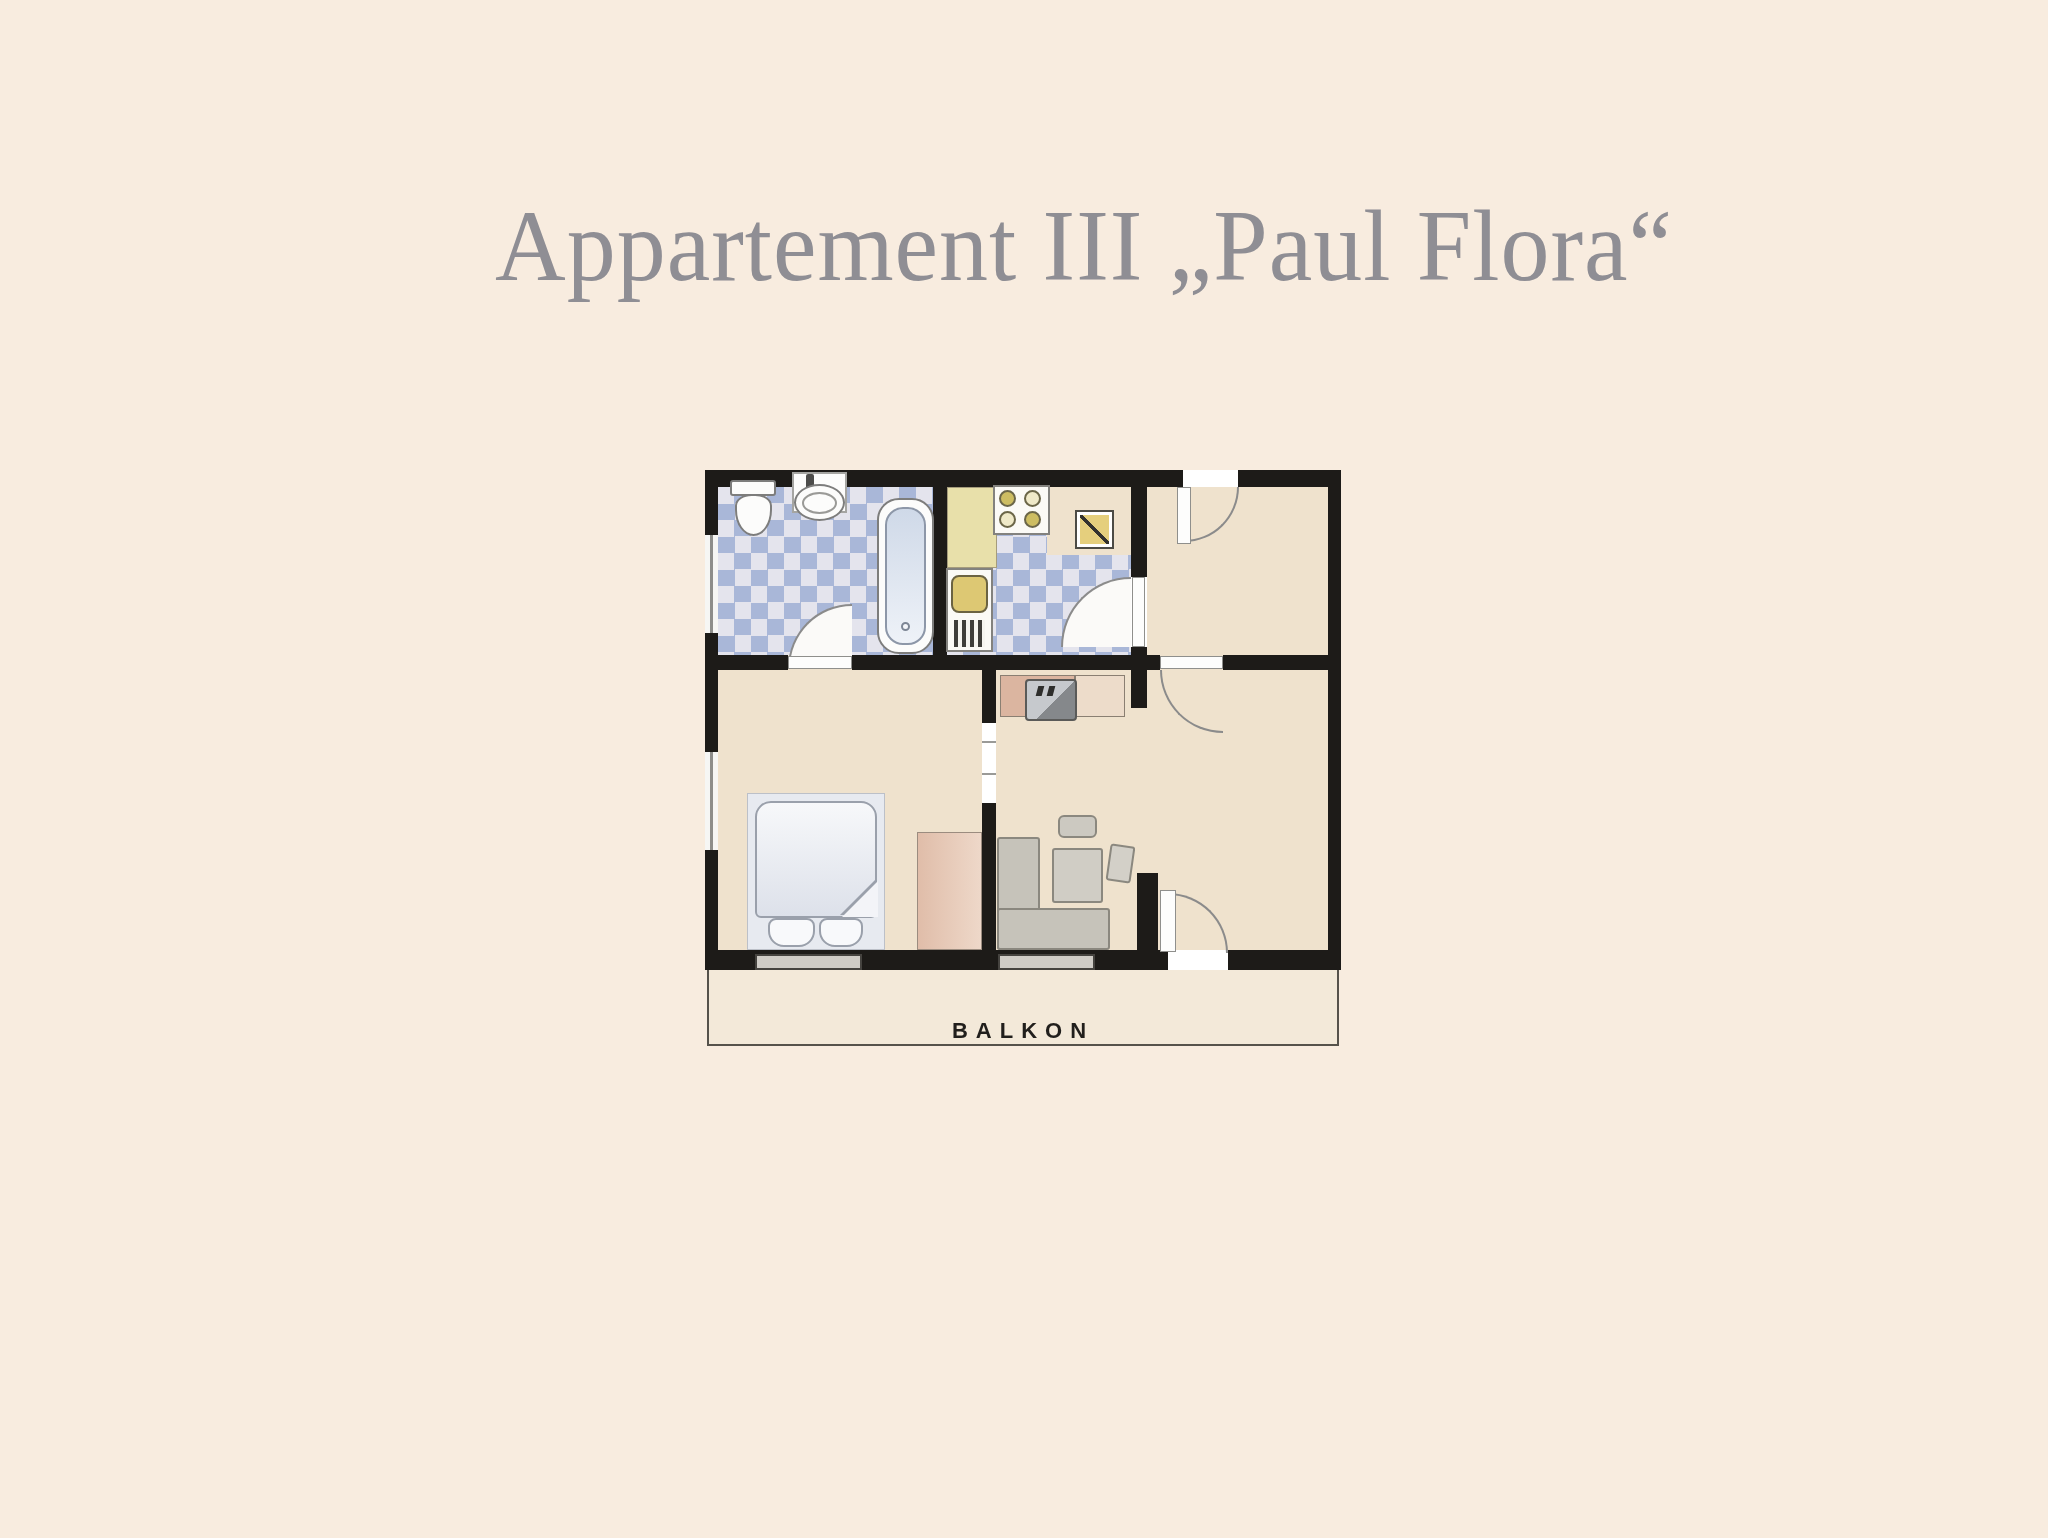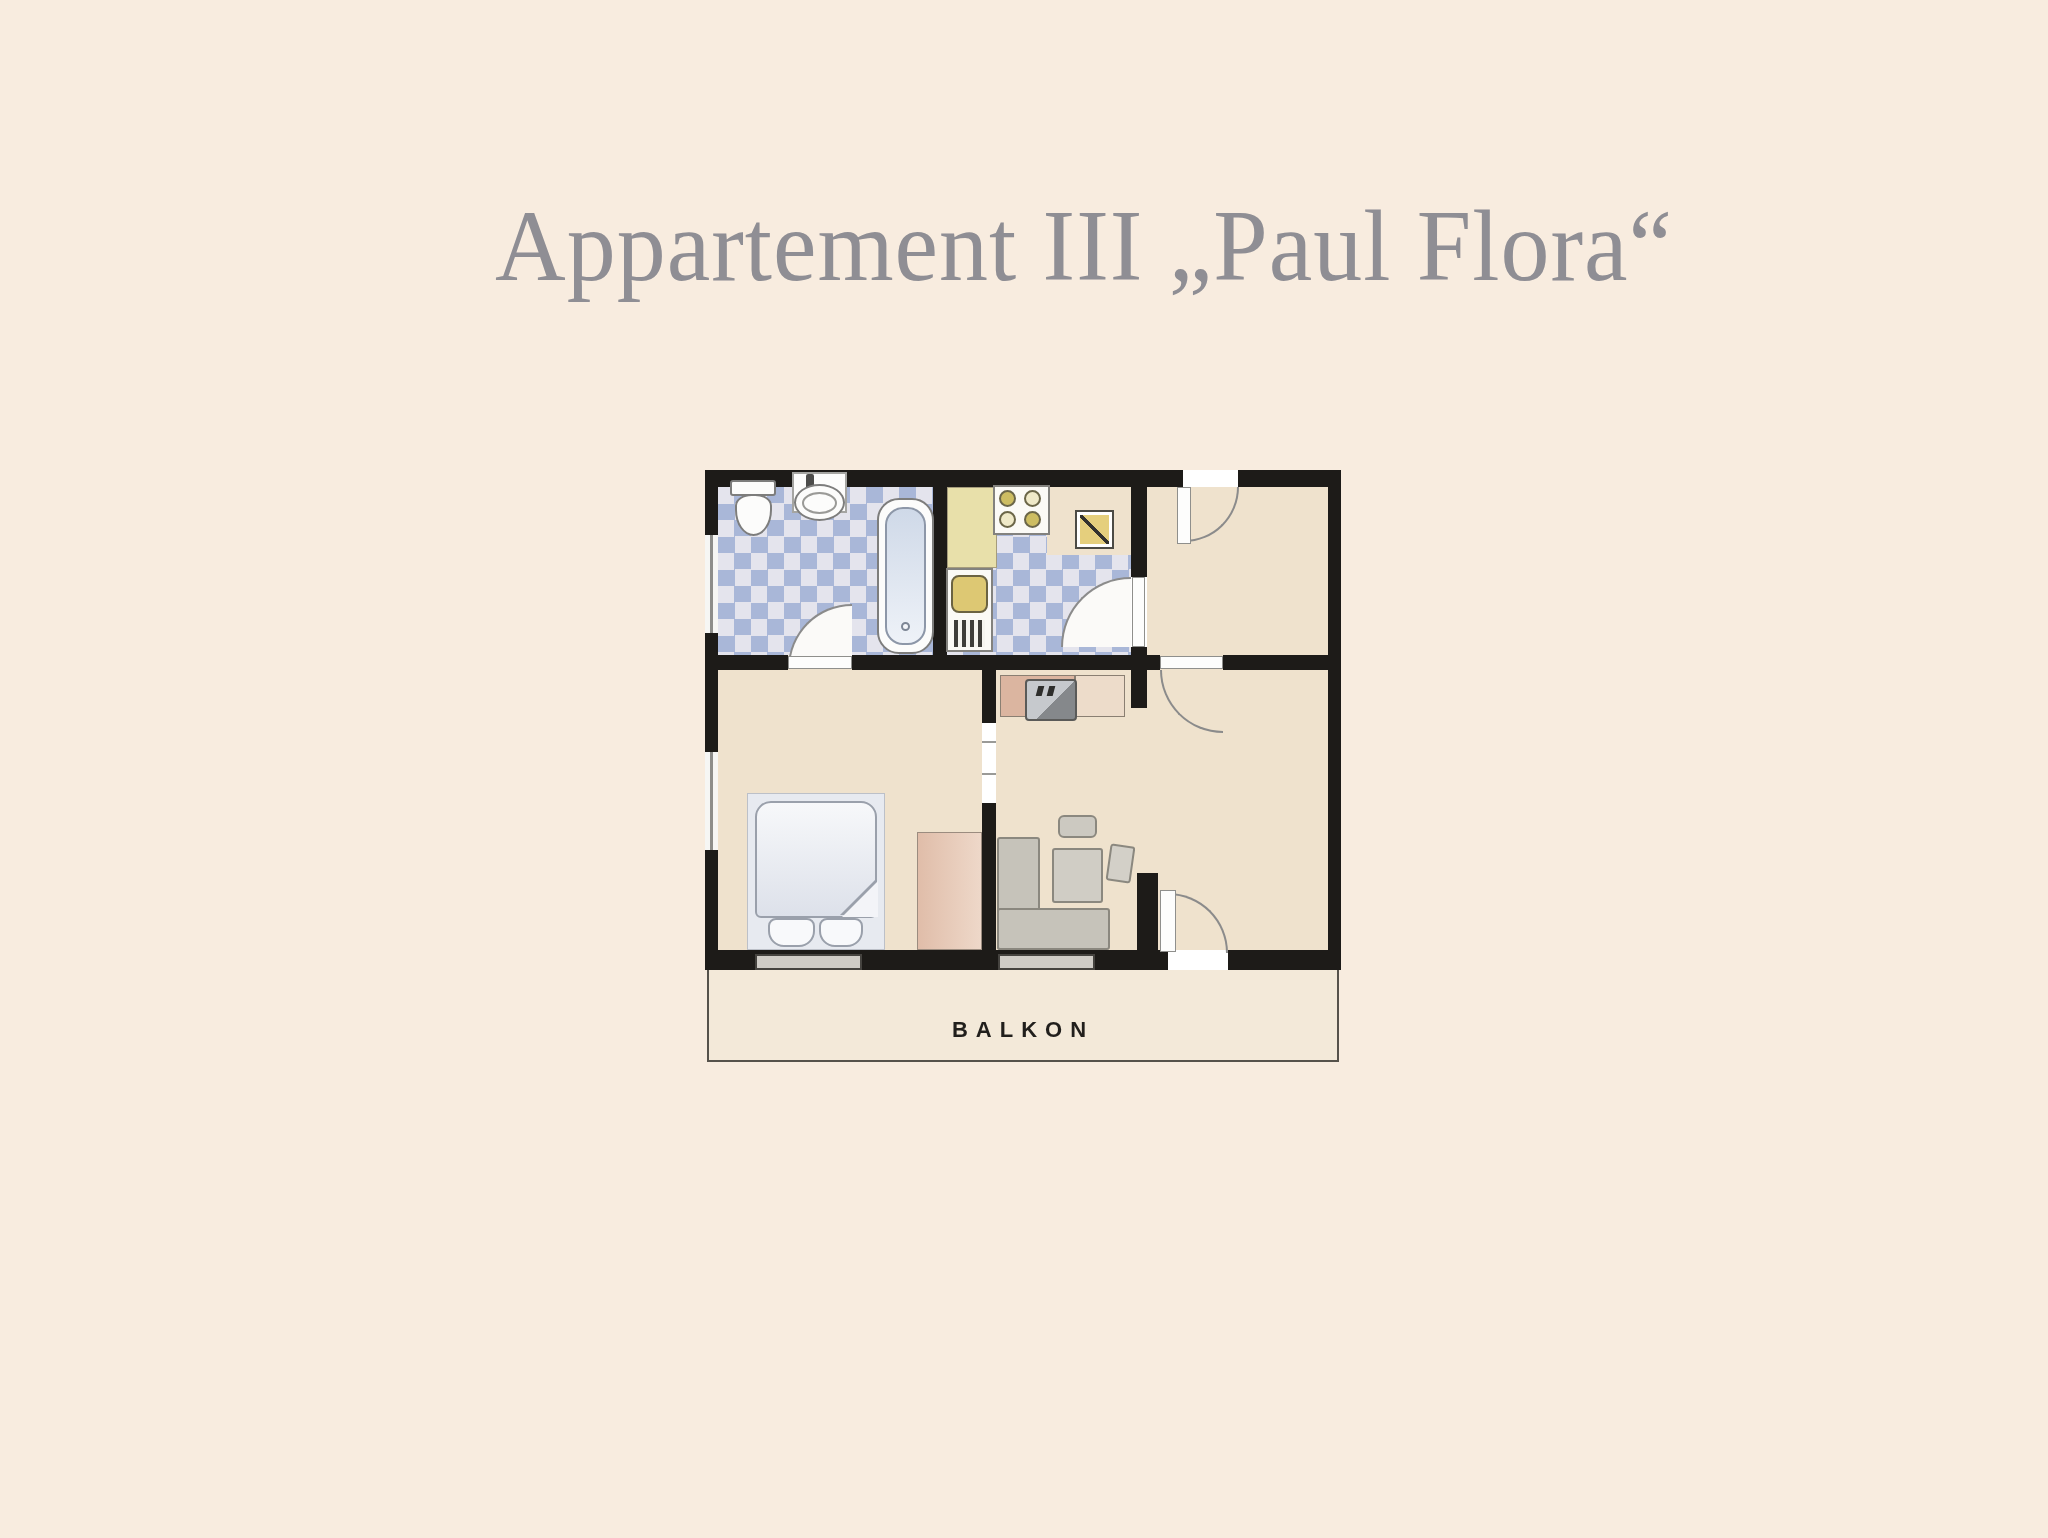--- a/index.html
+++ b/index.html
@@ -31,24 +31,24 @@
   .win-h{background:#cfccc6;border:2px solid #45433f;}
   .leaf{background:#fdfdfc;border:1px solid #8f8f8c;}
   .arc{border:0 solid var(--door_arc,#8b8b8b);background:transparent;}
   .disc{background:#fbfaf8;}
   .fx{border:2px solid #7d7d7c;background:#fcfcfb;}
   .kbox{border:2px solid #83827e;background:#fbfaf6;}
   
   .gray-f{background:var(--sofa,#c6c3ba);border:2px solid #8b887f;border-radius:3px;}
   
   .balcony{
-    left:707px;top:970px;width:632px;height:92px;
+    left:707px;top:970px;width:632px;height:76px;
     background:var(--balcony_bg,#f3e9d9);
     border:2px solid #56524b;border-top:none;
-    display:flex;justify-content:center;align-items:center;
+    display:flex;justify-content:center;align-items:flex-end;
   }
   .balcony-label{
     margin-top:30px;font-weight:bold;font-size:22px;letter-spacing:8px;
     color:var(--balcony_text,#211f1c);
   }
 </style>
 </head>
 <body>
 
 <div class="title">Appartement III „Paul Flora“</div>

